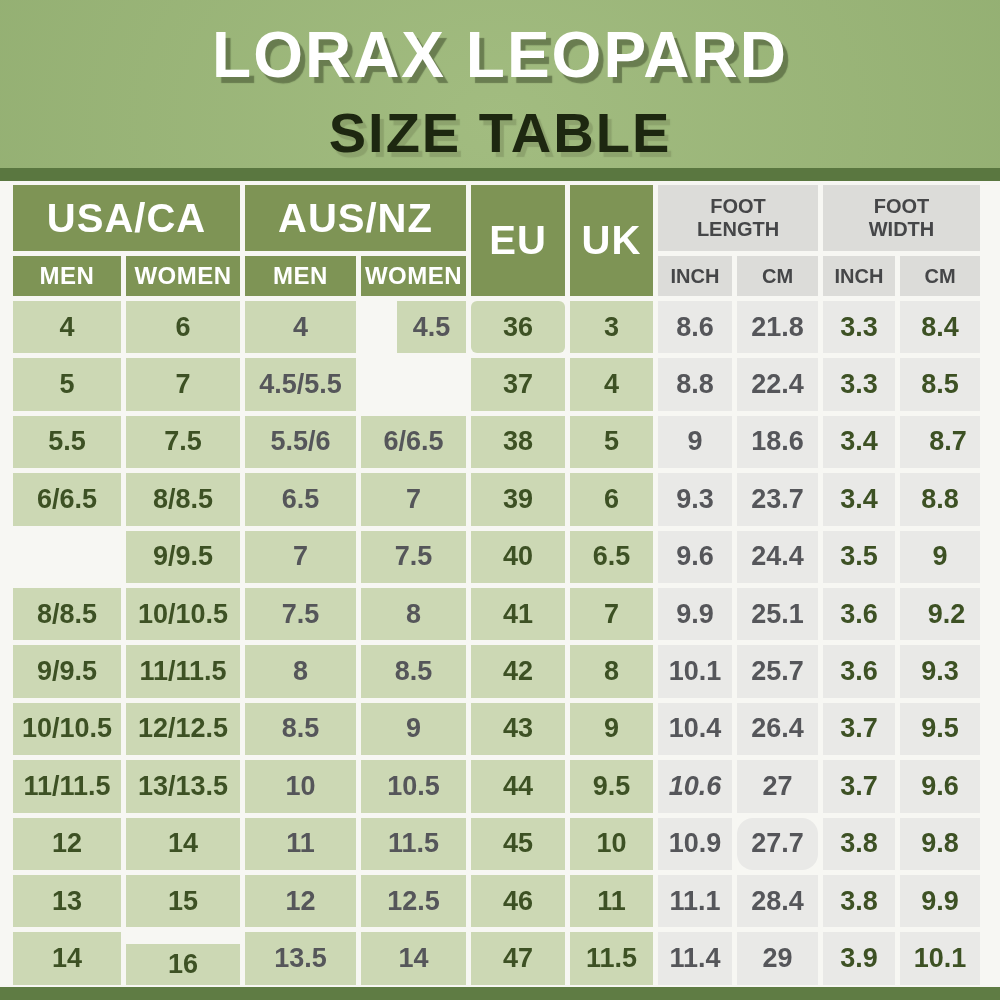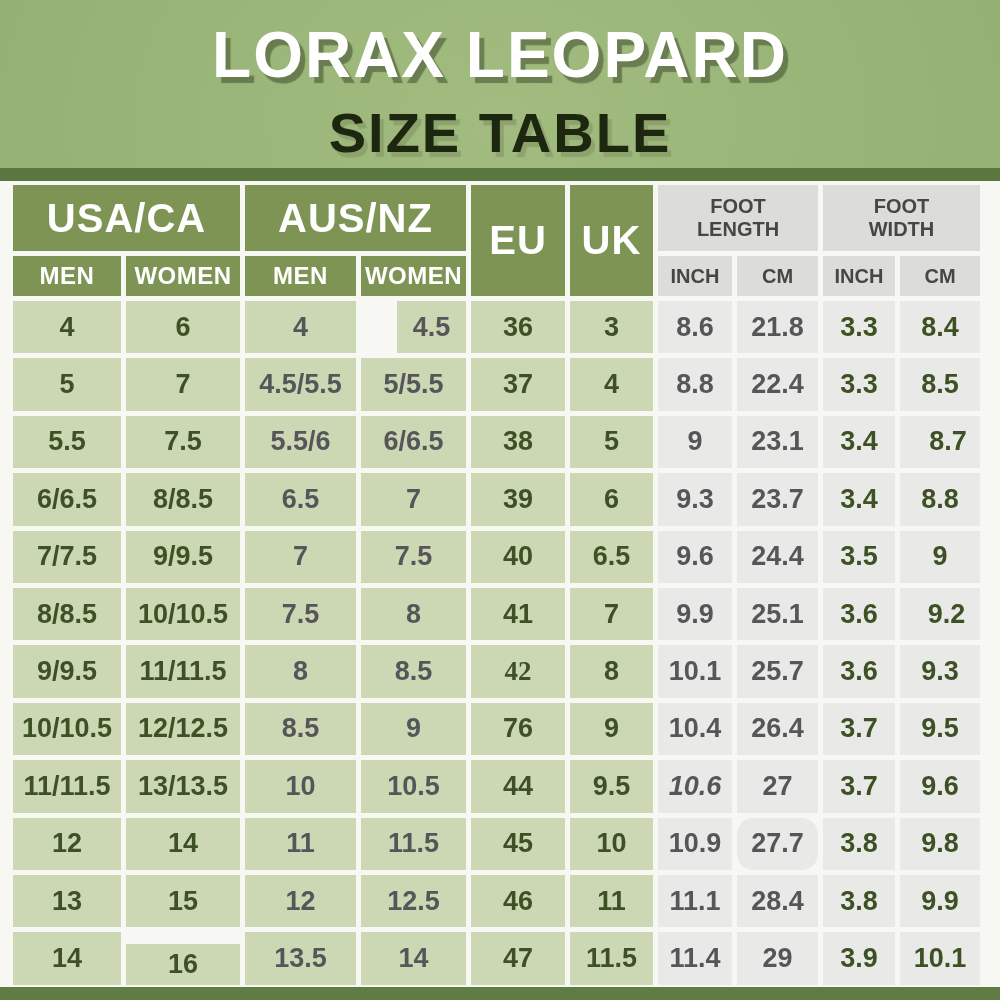--- a/index.html
+++ b/index.html
@@ -97,57 +97,55 @@
     <div class="hcell h-olive h-mid gc-r2-4">WOMEN</div>
     <div class="hcell h-gray h-small gc-r2-7">INCH</div>
     <div class="hcell h-gray h-small gc-r2-8">CM</div>
     <div class="hcell h-gray h-small gc-r2-9">INCH</div>
     <div class="hcell h-gray h-small gc-r2-10">CM</div>
 
   <div class="cell bg-green t-green" style="grid-area: 3 / 1;">4</div>
       <div class="cell bg-green t-green" style="grid-area: 3 / 2;">6</div>
       <div class="cell bg-green t-gray" style="grid-area: 3 / 3;">4</div>
       <div class="cell bg-green t-gray" style="grid-area: 3 / 4; margin-left: 36px;">4.5</div>
-      <div class="cell bg-green t-green" style="grid-area: 3 / 5;">36</div>
+      <div class="cell bg-green t-green" style="grid-area: 3 / 5; border-radius: 6px;">36</div>
       <div class="cell bg-green t-green" style="grid-area: 3 / 6;">3</div>
       <div class="cell bg-gray t-gray" style="grid-area: 3 / 7;">8.6</div>
       <div class="cell bg-gray t-gray" style="grid-area: 3 / 8;">21.8</div>
       <div class="cell bg-gray t-green" style="grid-area: 3 / 9;">3.3</div>
       <div class="cell bg-gray t-green" style="grid-area: 3 / 10;">8.4</div>
       <div class="cell bg-green t-green" style="grid-area: 4 / 1;">5</div>
       <div class="cell bg-green t-green" style="grid-area: 4 / 2;">7</div>
       <div class="cell bg-green t-gray" style="grid-area: 4 / 3;">4.5/5.5</div>
-      <div class="cell bg-green t-gray" style="grid-area: 4 / 4;">5/5.5</div>
       <div class="cell bg-green t-green" style="grid-area: 4 / 5;">37</div>
       <div class="cell bg-green t-green" style="grid-area: 4 / 6;">4</div>
       <div class="cell bg-gray t-gray" style="grid-area: 4 / 7;">8.8</div>
       <div class="cell bg-gray t-gray" style="grid-area: 4 / 8;">22.4</div>
       <div class="cell bg-gray t-green" style="grid-area: 4 / 9;">3.3</div>
       <div class="cell bg-gray t-green" style="grid-area: 4 / 10;">8.5</div>
       <div class="cell bg-green t-green" style="grid-area: 5 / 1;">5.5</div>
       <div class="cell bg-green t-green" style="grid-area: 5 / 2;">7.5</div>
       <div class="cell bg-green t-gray" style="grid-area: 5 / 3;">5.5/6</div>
       <div class="cell bg-green t-gray" style="grid-area: 5 / 4;">6/6.5</div>
       <div class="cell bg-green t-green" style="grid-area: 5 / 5;">38</div>
       <div class="cell bg-green t-green" style="grid-area: 5 / 6;">5</div>
       <div class="cell bg-gray t-gray" style="grid-area: 5 / 7;">9</div>
-      <div class="cell bg-gray t-gray" style="grid-area: 5 / 8;">23.1</div>
+      <div class="cell bg-gray t-gray" style="grid-area: 5 / 8;">18.6</div>
       <div class="cell bg-gray t-green" style="grid-area: 5 / 9;">3.4</div>
       <div class="cell bg-gray t-green" style="grid-area: 5 / 10; padding-left: 16px;">8.7</div>
       <div class="cell bg-green t-green" style="grid-area: 6 / 1;">6/6.5</div>
       <div class="cell bg-green t-green" style="grid-area: 6 / 2;">8/8.5</div>
       <div class="cell bg-green t-gray" style="grid-area: 6 / 3;">6.5</div>
       <div class="cell bg-green t-gray" style="grid-area: 6 / 4;">7</div>
       <div class="cell bg-green t-green" style="grid-area: 6 / 5;">39</div>
       <div class="cell bg-green t-green" style="grid-area: 6 / 6;">6</div>
       <div class="cell bg-gray t-gray" style="grid-area: 6 / 7;">9.3</div>
       <div class="cell bg-gray t-gray" style="grid-area: 6 / 8;">23.7</div>
       <div class="cell bg-gray t-green" style="grid-area: 6 / 9;">3.4</div>
       <div class="cell bg-gray t-green" style="grid-area: 6 / 10;">8.8</div>
-      <div class="cell bg-green t-green" style="grid-area: 7 / 1;">7/7.5</div>
       <div class="cell bg-green t-green" style="grid-area: 7 / 2;">9/9.5</div>
       <div class="cell bg-green t-gray" style="grid-area: 7 / 3;">7</div>
       <div class="cell bg-green t-gray" style="grid-area: 7 / 4;">7.5</div>
       <div class="cell bg-green t-green" style="grid-area: 7 / 5;">40</div>
       <div class="cell bg-green t-green" style="grid-area: 7 / 6;">6.5</div>
       <div class="cell bg-gray t-gray" style="grid-area: 7 / 7;">9.6</div>
       <div class="cell bg-gray t-gray" style="grid-area: 7 / 8;">24.4</div>
       <div class="cell bg-gray t-green" style="grid-area: 7 / 9;">3.5</div>
       <div class="cell bg-gray t-green" style="grid-area: 7 / 10;">9</div>
       <div class="cell bg-green t-green" style="grid-area: 8 / 1;">8/8.5</div>
@@ -157,31 +155,31 @@
       <div class="cell bg-green t-green" style="grid-area: 8 / 5;">41</div>
       <div class="cell bg-green t-green" style="grid-area: 8 / 6;">7</div>
       <div class="cell bg-gray t-gray" style="grid-area: 8 / 7;">9.9</div>
       <div class="cell bg-gray t-gray" style="grid-area: 8 / 8;">25.1</div>
       <div class="cell bg-gray t-green" style="grid-area: 8 / 9;">3.6</div>
       <div class="cell bg-gray t-green" style="grid-area: 8 / 10; padding-left: 13px;">9.2</div>
       <div class="cell bg-green t-green" style="grid-area: 9 / 1;">9/9.5</div>
       <div class="cell bg-green t-green" style="grid-area: 9 / 2;">11/11.5</div>
       <div class="cell bg-green t-gray" style="grid-area: 9 / 3;">8</div>
       <div class="cell bg-green t-gray" style="grid-area: 9 / 4;">8.5</div>
-      <div class="cell bg-green t-green" style="grid-area: 9 / 5; font-family: Liberation Serif, serif;">42</div>
+      <div class="cell bg-green t-green" style="grid-area: 9 / 5;">42</div>
       <div class="cell bg-green t-green" style="grid-area: 9 / 6;">8</div>
       <div class="cell bg-gray t-gray" style="grid-area: 9 / 7;">10.1</div>
       <div class="cell bg-gray t-gray" style="grid-area: 9 / 8;">25.7</div>
       <div class="cell bg-gray t-green" style="grid-area: 9 / 9;">3.6</div>
       <div class="cell bg-gray t-green" style="grid-area: 9 / 10;">9.3</div>
       <div class="cell bg-green t-green" style="grid-area: 10 / 1;">10/10.5</div>
       <div class="cell bg-green t-green" style="grid-area: 10 / 2;">12/12.5</div>
       <div class="cell bg-green t-gray" style="grid-area: 10 / 3;">8.5</div>
       <div class="cell bg-green t-gray" style="grid-area: 10 / 4;">9</div>
-      <div class="cell bg-green t-green" style="grid-area: 10 / 5;">76</div>
+      <div class="cell bg-green t-green" style="grid-area: 10 / 5;">43</div>
       <div class="cell bg-green t-green" style="grid-area: 10 / 6;">9</div>
       <div class="cell bg-gray t-gray" style="grid-area: 10 / 7;">10.4</div>
       <div class="cell bg-gray t-gray" style="grid-area: 10 / 8;">26.4</div>
       <div class="cell bg-gray t-green" style="grid-area: 10 / 9;">3.7</div>
       <div class="cell bg-gray t-green" style="grid-area: 10 / 10;">9.5</div>
       <div class="cell bg-green t-green" style="grid-area: 11 / 1;">11/11.5</div>
       <div class="cell bg-green t-green" style="grid-area: 11 / 2;">13/13.5</div>
       <div class="cell bg-green t-gray" style="grid-area: 11 / 3;">10</div>
       <div class="cell bg-green t-gray" style="grid-area: 11 / 4;">10.5</div>
       <div class="cell bg-green t-green" style="grid-area: 11 / 5;">44</div>

